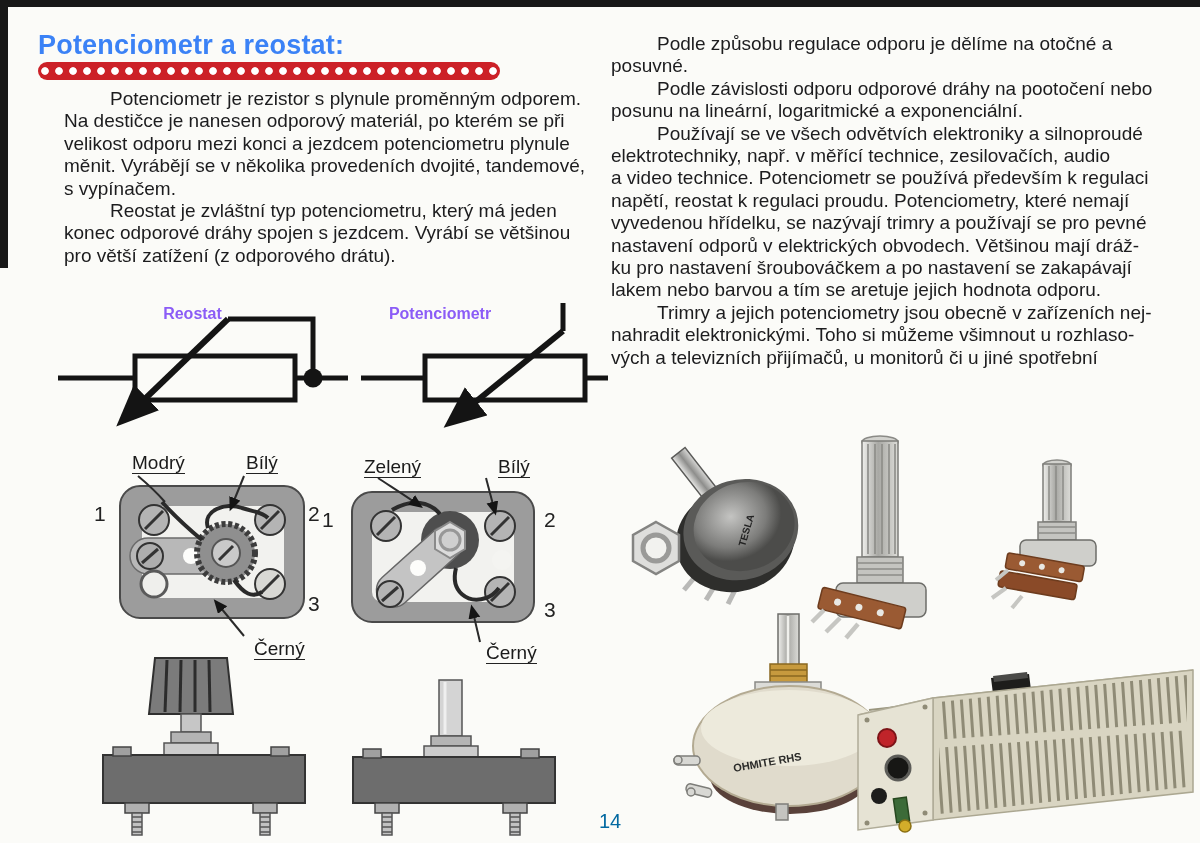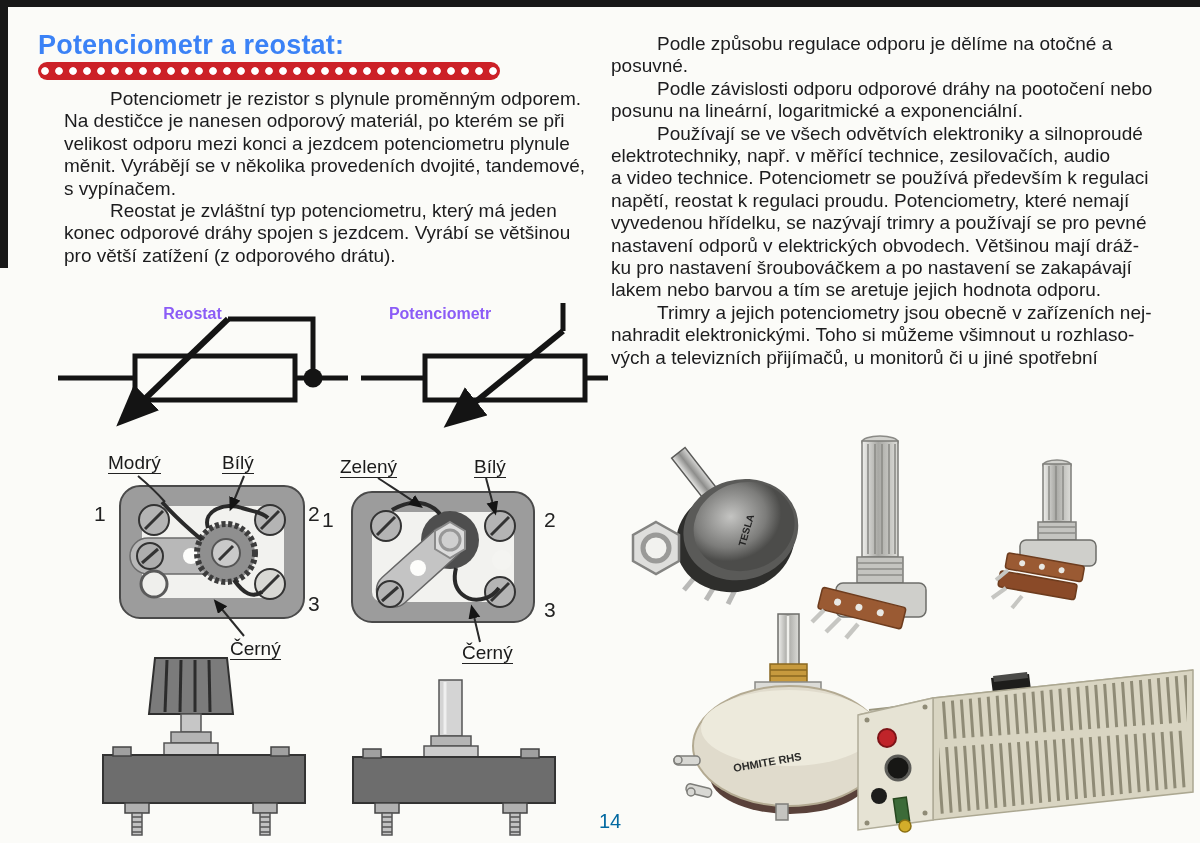--- a/index.html
+++ b/index.html
@@ -11,21 +11,21 @@
   .dotted-bar{position:absolute;left:38px;top:62px;width:462px;height:18px;border-radius:9px;
     background-color:#cc2128;
     background-image:radial-gradient(circle at 7px 9px,#ffffff 3.4px,rgba(255,255,255,0) 4.2px);
     background-size:14px 18px;background-repeat:repeat-x;}
   .textcol{position:absolute;font-size:19px;line-height:22.4px;color:#1c1c1e;}
   .textcol .ln{white-space:nowrap;}
   .textcol .ind{text-indent:46px;}
   .col-left-text{left:36px;top:88px;width:575px;margin-left:28px;}
   .col-right-text{left:602px;top:33px;width:596px;margin-left:9px;}
   .fig-label{position:absolute;font-size:16px;font-weight:bold;color:#8b5cf6;}
-  .wire-label{position:absolute;font-size:19px;color:#1a1a1a;border-bottom:1.6px solid #222;padding-bottom:0px;line-height:21px;}
+  .wire-label{position:absolute;font-size:19px;color:#1a1a1a;border-bottom:1.6px solid #222;padding-bottom:0px;line-height:21px;margin-left:24px;}
   .pin-num{position:absolute;font-size:21px;color:#222;}
   .abs{position:absolute;}
   .page-number{position:absolute;left:560px;top:810px;width:100px;text-align:center;font-size:20px;color:#0369a1;}
   svg{display:block;}
 </style>
 </head>
 <body>
 
 <div class="page">
   <div class="scan-edge-top"></div>

